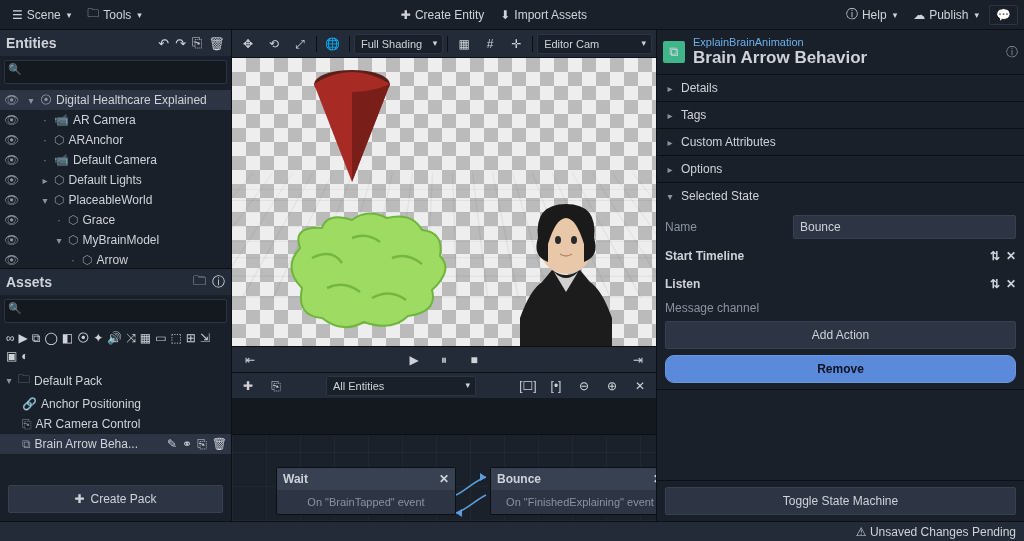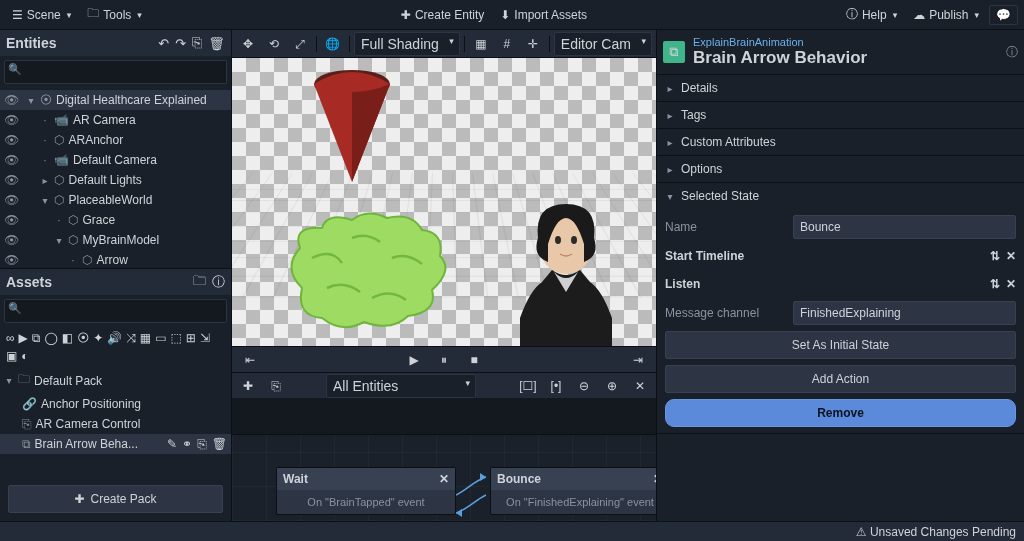--- a/index.html
+++ b/index.html
@@ -27,21 +27,21 @@
 .node-icon{font-size:12px;color:var(--muted);}
 .assets{display:flex;flex-direction:column;flex:1;border-top:1px solid var(--border);}
 .asset-icons{display:flex;flex-wrap:wrap;gap:4px;padding:4px 6px;color:var(--muted);font-size:13px;}
 .asset-icons span{cursor:pointer;}
 .asset-tree{flex:1;overflow:auto;}
 .create-pack{margin:8px;background:var(--bg3);border:1px solid var(--bg4);padding:6px;text-align:center;cursor:pointer;border-radius:2px;display:flex;align-items:center;justify-content:center;gap:6px;}
 .mid-col{display:flex;flex-direction:column;background:var(--bg0);}
 .toolbar{height:28px;background:var(--bg2);border-bottom:1px solid var(--border);display:flex;align-items:center;gap:2px;padding:0 4px;}
 .tb-btn{width:24px;height:20px;display:flex;align-items:center;justify-content:center;cursor:pointer;border-radius:2px;color:var(--text);font-size:12px;}
 .tb-sep{width:1px;height:16px;background:var(--border);margin:0 2px;}
-.tb-select{background:var(--bg1);border:1px solid var(--bg3);padding:3px 20px 3px 6px;border-radius:2px;cursor:pointer;position:relative;font-size:14px;}
+.tb-select{background:var(--bg1);border:1px solid var(--bg3);padding:3px 20px 3px 6px;border-radius:2px;cursor:pointer;position:relative;font-size:11px;}
 .tb-select::after{content:"▾";position:absolute;right:5px;top:3px;font-size:9px;}
 .viewport{flex:0 0 288px;background:#888;position:relative;overflow:hidden;}
 .checker{position:absolute;inset:0;background-image:
   linear-gradient(45deg,#bbb 25%,transparent 25%),linear-gradient(-45deg,#bbb 25%,transparent 25%),
   linear-gradient(45deg,transparent 75%,#bbb 75%),linear-gradient(-45deg,transparent 75%,#bbb 75%);
   background-size:28px 28px;background-position:0 0,0 14px,14px -14px,-14px 0;background-color:#eee;}
 .floor{position:absolute;left:0;right:0;top:115px;bottom:0;background:
   repeating-linear-gradient(0deg,rgba(0,0,0,.06) 0 1px,transparent 1px 20px),
   repeating-linear-gradient(90deg,rgba(0,0,0,.06) 0 1px,transparent 1px 20px);
   transform:perspective(440px) rotateX(62deg);transform-origin:top;}
@@ -394,26 +394,27 @@
         </div>
         <div class="rc-sub-head">
           <span>Listen</span>
           <div class="ctrls">
               <span>⇅</span>
               <span>✕</span>
             </div>
         </div>
         <div class="rc-row">
           <label>Message channel</label>
-          <input value="FinishedExplaining" style="">
-        </div>
-        <div class="rc-btn">Set As Initial State</div>
+        </div>
         <div class="rc-btn">Add Action</div>
         <div class="rc-btn primary">Remove</div>
       </div>
     </div>
     <div style="flex:1"></div>
+    <div class="rc-body" style="border-top:1px solid var(--border);">
+      <div class="rc-btn">Toggle State Machine</div>
+    </div>
   </div>
 </div>
 
 <div class="status-bar">
   <span>⚠ <span>Unsaved Changes Pending</span></span>
 </div>
 
 </body></html>

